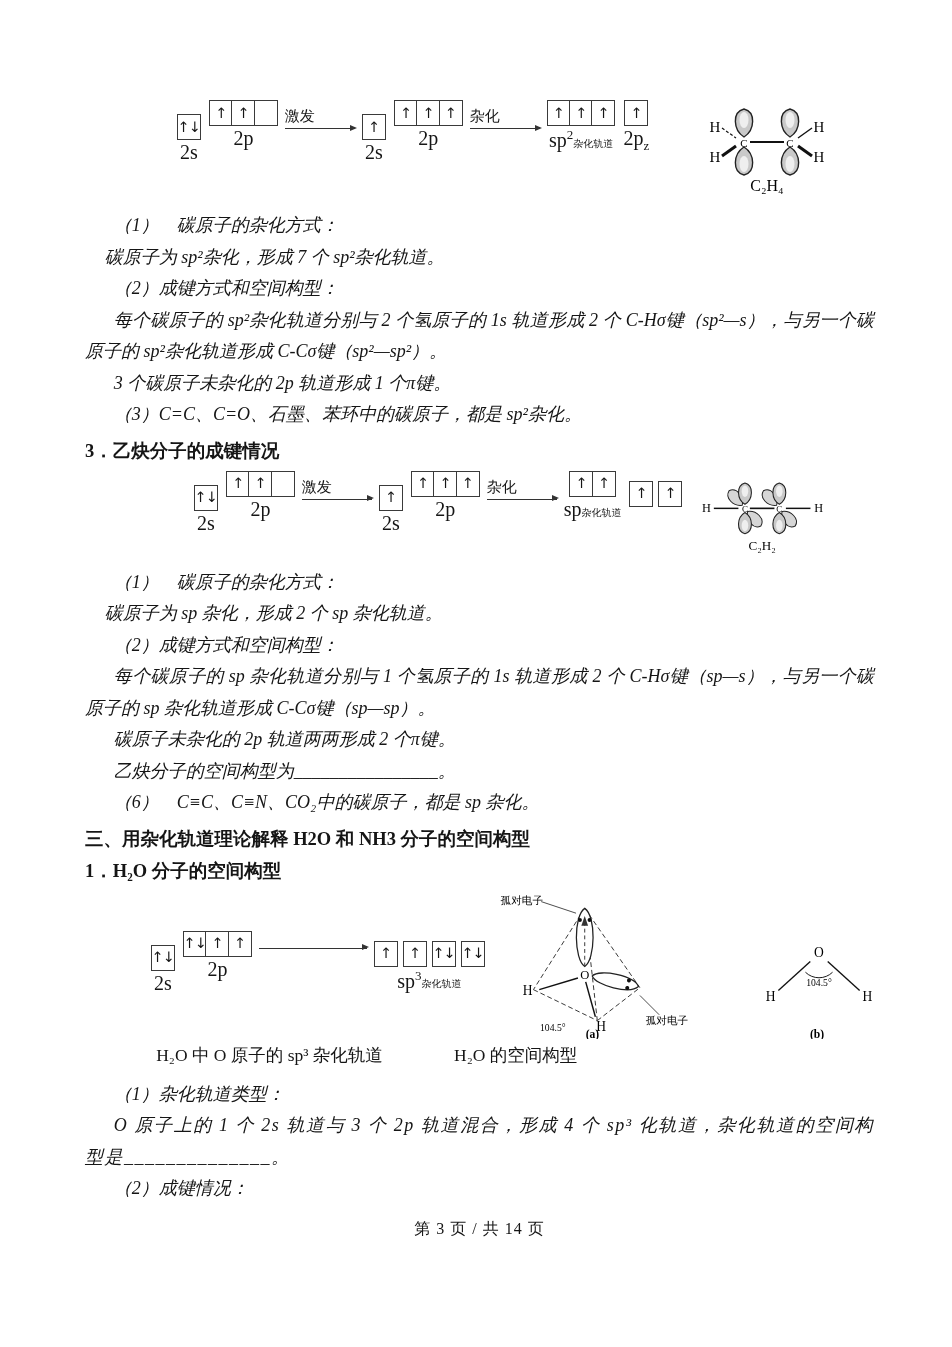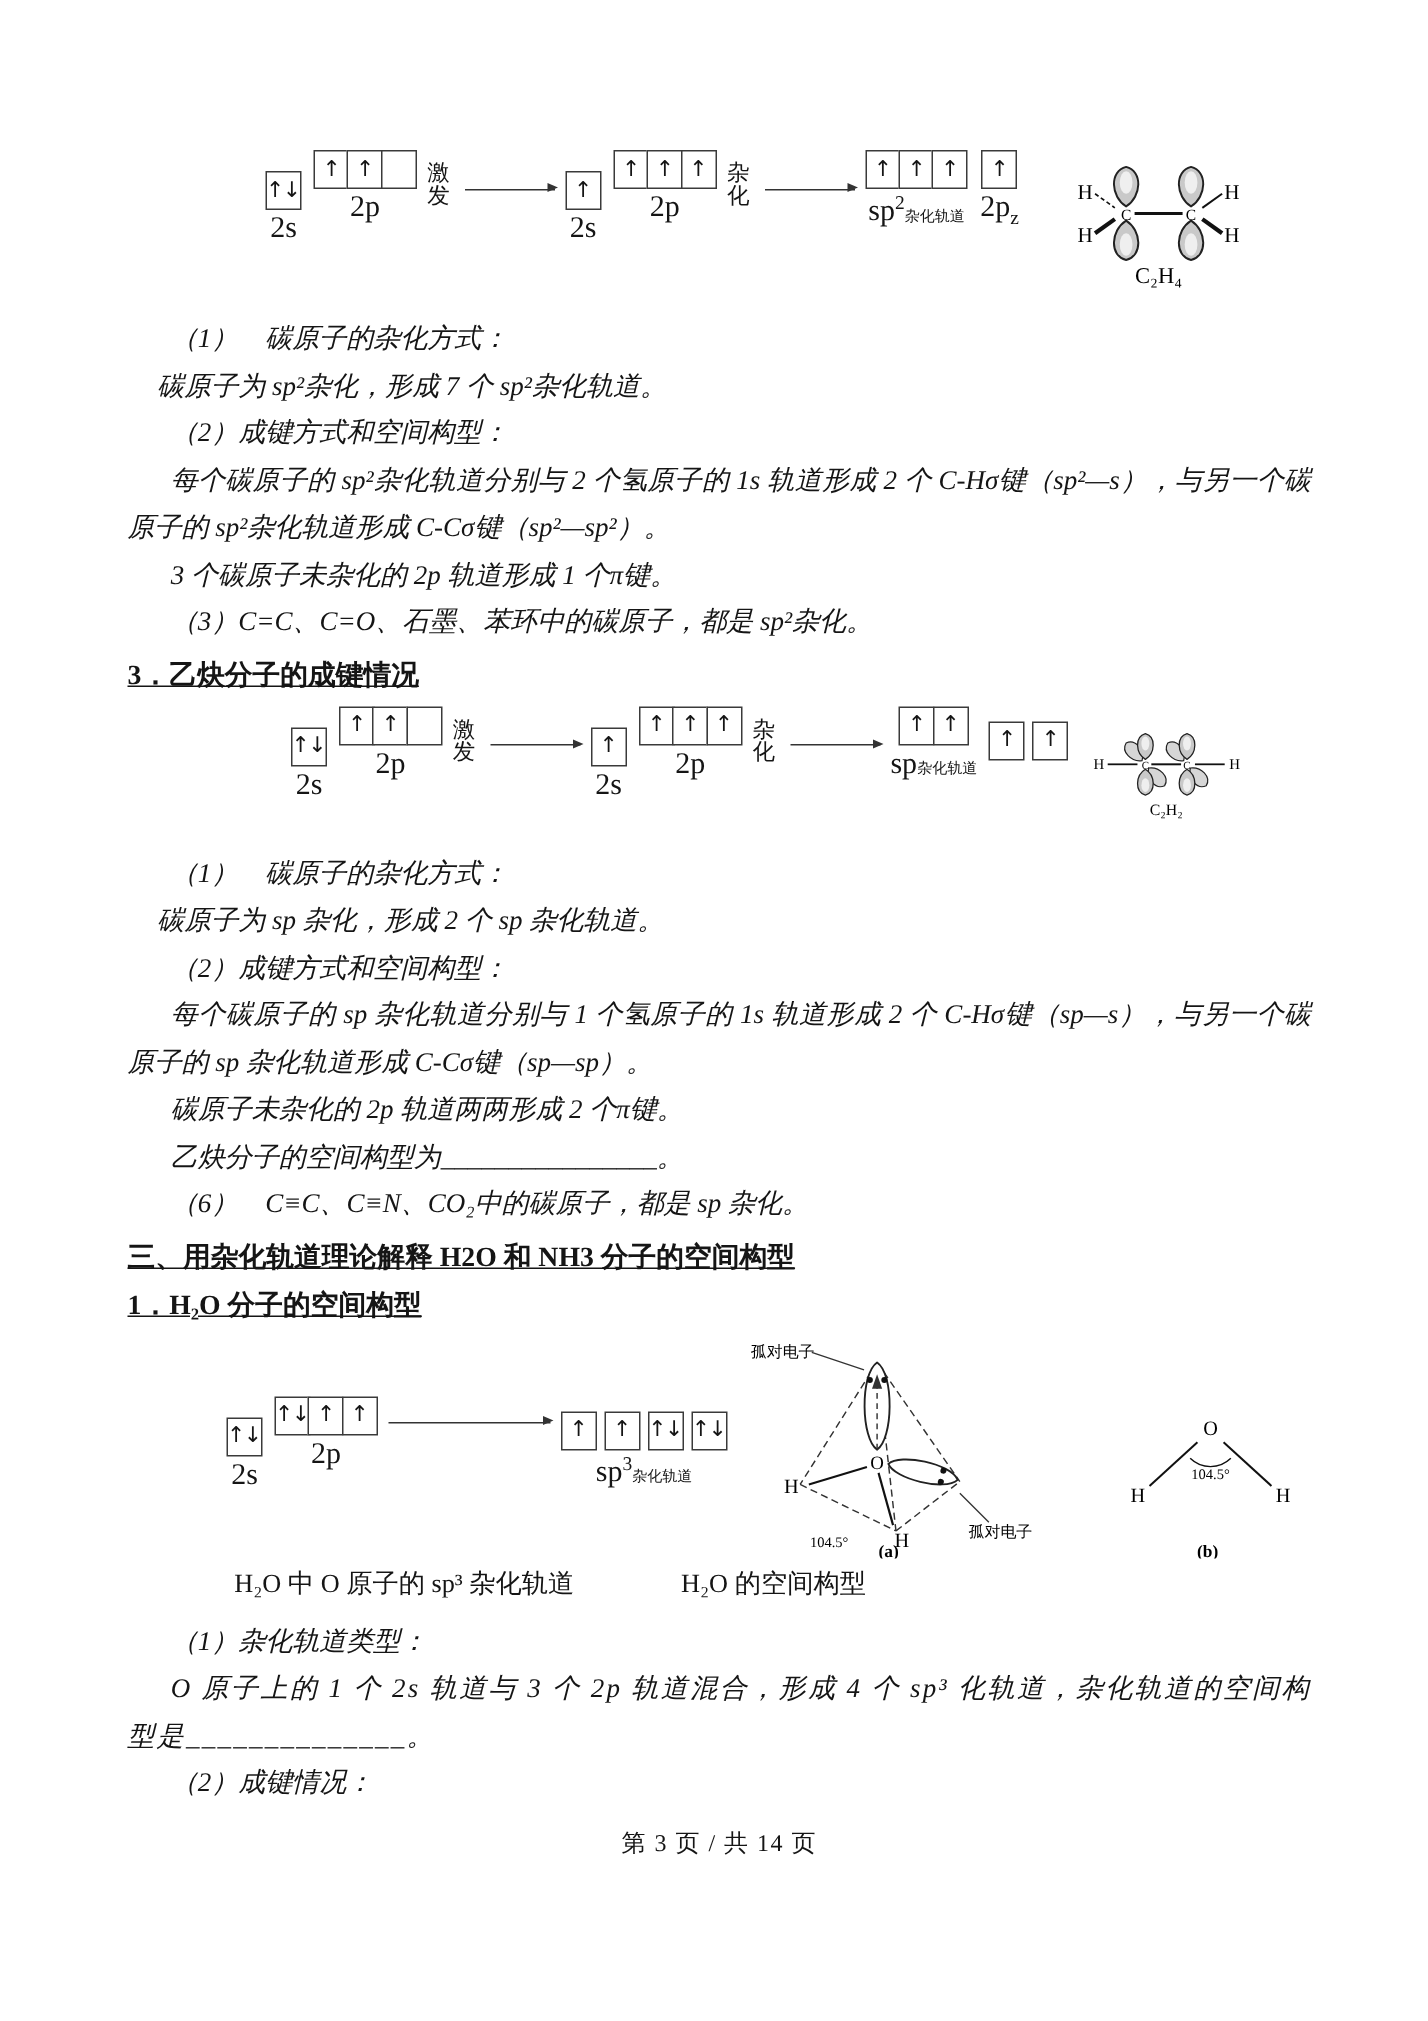--- a/index.html
+++ b/index.html
@@ -25,48 +25,48 @@
   .obox {
     width:24px; height:26px; border:1.6px solid #3a3a3a; background:#fff;
     display:flex; align-items:center; justify-content:center;
     font-family:"DejaVu Sans",sans-serif; font-size:14.5px; line-height:1;
     letter-spacing:-1px; padding-right:1px;
   }
   .olabel { font-size:20px; line-height:1.05; margin-top:2px; white-space:nowrap; }
   .lab-small { font-size:10px;margin-top:32px; }
   sup.lab-sup { font-size:13px; }
   sub.lab-sub { font-size:13px; }
-  .oarrow { display:flex; flex-direction:row; align-items:center; margin:0 3px; padding-top:9px; }
+  .oarrow { display:flex; flex-direction:column; align-items:flex-start; margin:0 3px; padding-top:9px; }
   .oarrow .albl { font-size:15px; line-height:1; margin-bottom:4px; }
   .oarrow .shaft { position:relative; width:70px; height:0; border-top:1.6px solid #333; }
   .oarrow.plain { padding-top:17px; }
   .oarrow.plain .shaft { width:108px; }
   .oarrow .shaft::after {
     content:""; position:absolute; right:-2px; top:-4.4px;
     border-left:7px solid #333; border-top:3.6px solid transparent; border-bottom:3.6px solid transparent;
   }
   .mol { margin-left:auto; }
   .mol.m1 { margin-right:12px; }
   .mol.m2 { margin-right:32px; }
 
   
   .paras { margin-top:15px; }
   .para { font-size:18px; line-height:31.5px; margin:0; text-indent:1.6em;font-style:italic; }
   .para.ind1 { text-indent:1.1em; }
   .para.just { text-align:justify; }
   .para.wide { letter-spacing:1.5px; }
-  .h-bold { font-size:18.5px; font-weight:bold; line-height:32px; margin:0;text-decoration:underline; }
+  .h-bold { font-size:18.5px; font-weight:bold; line-height:32px; margin:0; }
   .h-sec3 { margin-top:4px; }
   .h-major { margin-top:4px; }
   .paras.ace { margin-top:5px; }
 
   
   .h2o-row { display:flex; align-items:flex-start; margin-top:2px; }
   .h2o-left { flex:1; }
-  .h2o-right { width:420px; display:flex; gap:8px; }
+  .h2o-right { width:420px; display:flex; gap:20px; }
   .caption-row { display:flex; margin-top:4px; }
   .caption-row .c-left { flex:1; text-align:center; }
   .caption-row .c-right { width:420px; text-align:left; }
   .figcap { font-size:17.5px; }
   .w-paras { margin-top:12px; }
   .w-paras .para + .para { margin-top:0; }
 
   .footer { text-align:center; font-size:16px; margin-top:14px; letter-spacing:1px; }
 
   svg text { font-family:"Liberation Serif","DejaVu Serif",serif; }

